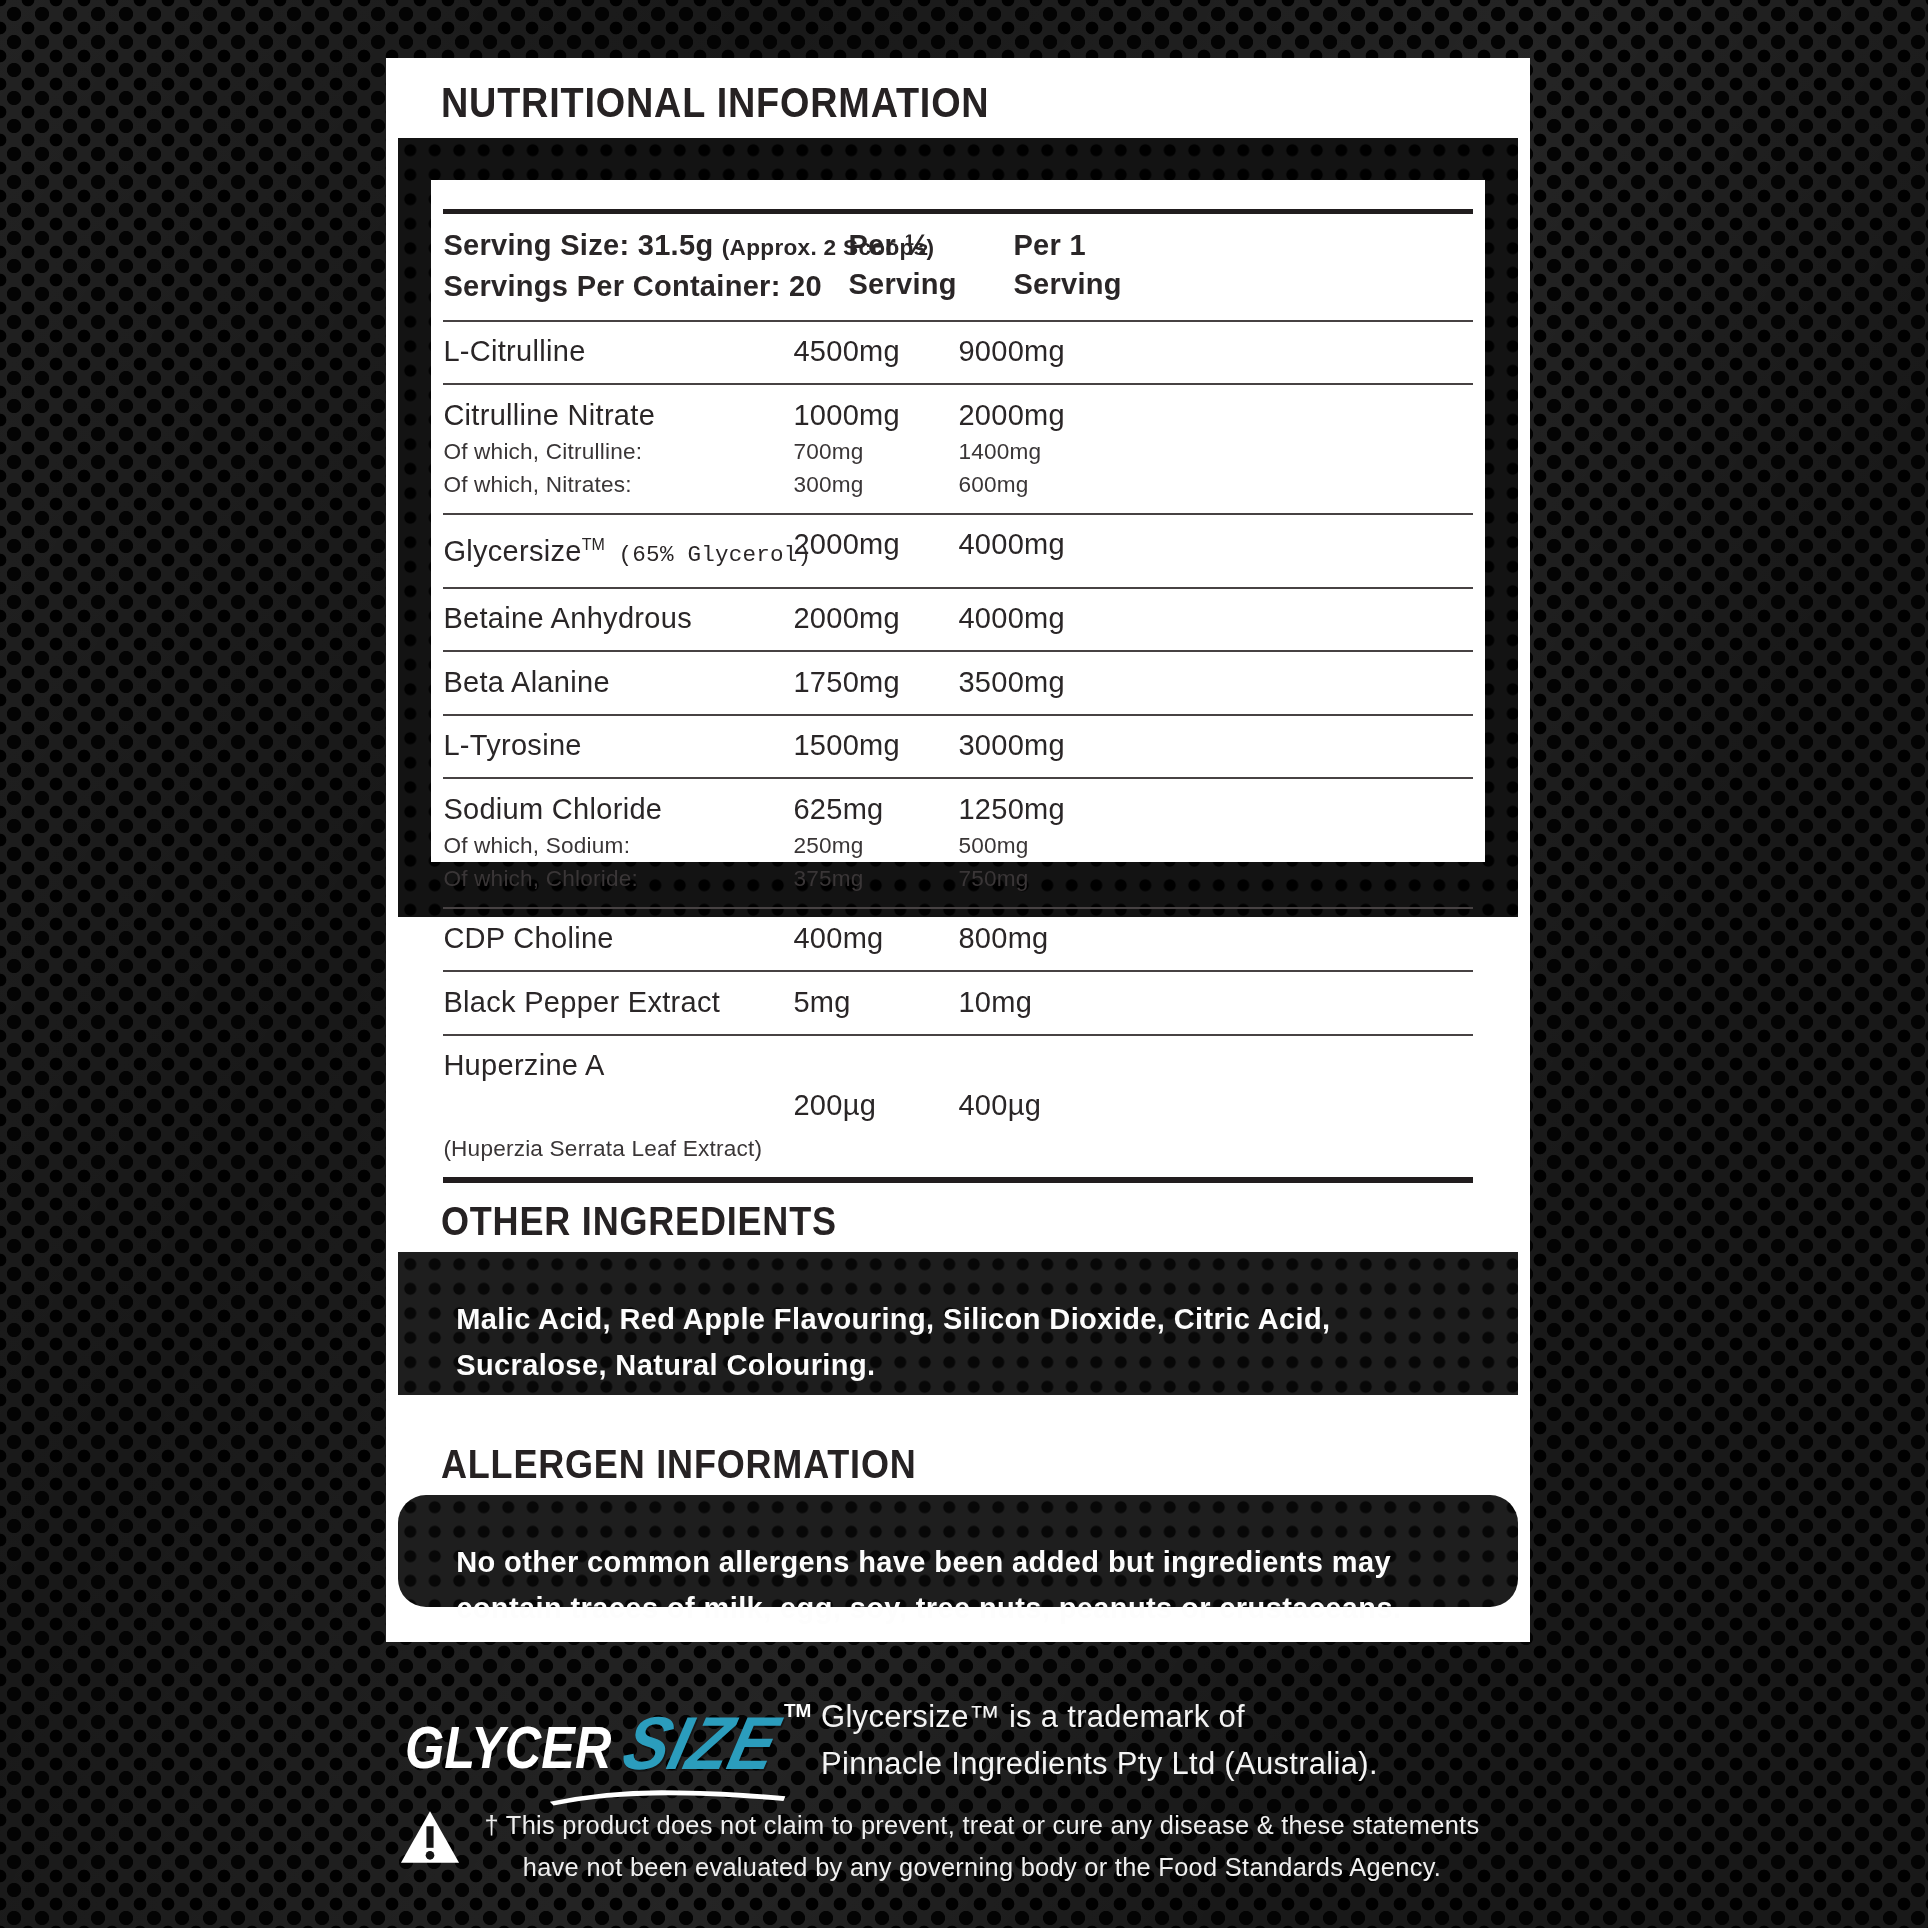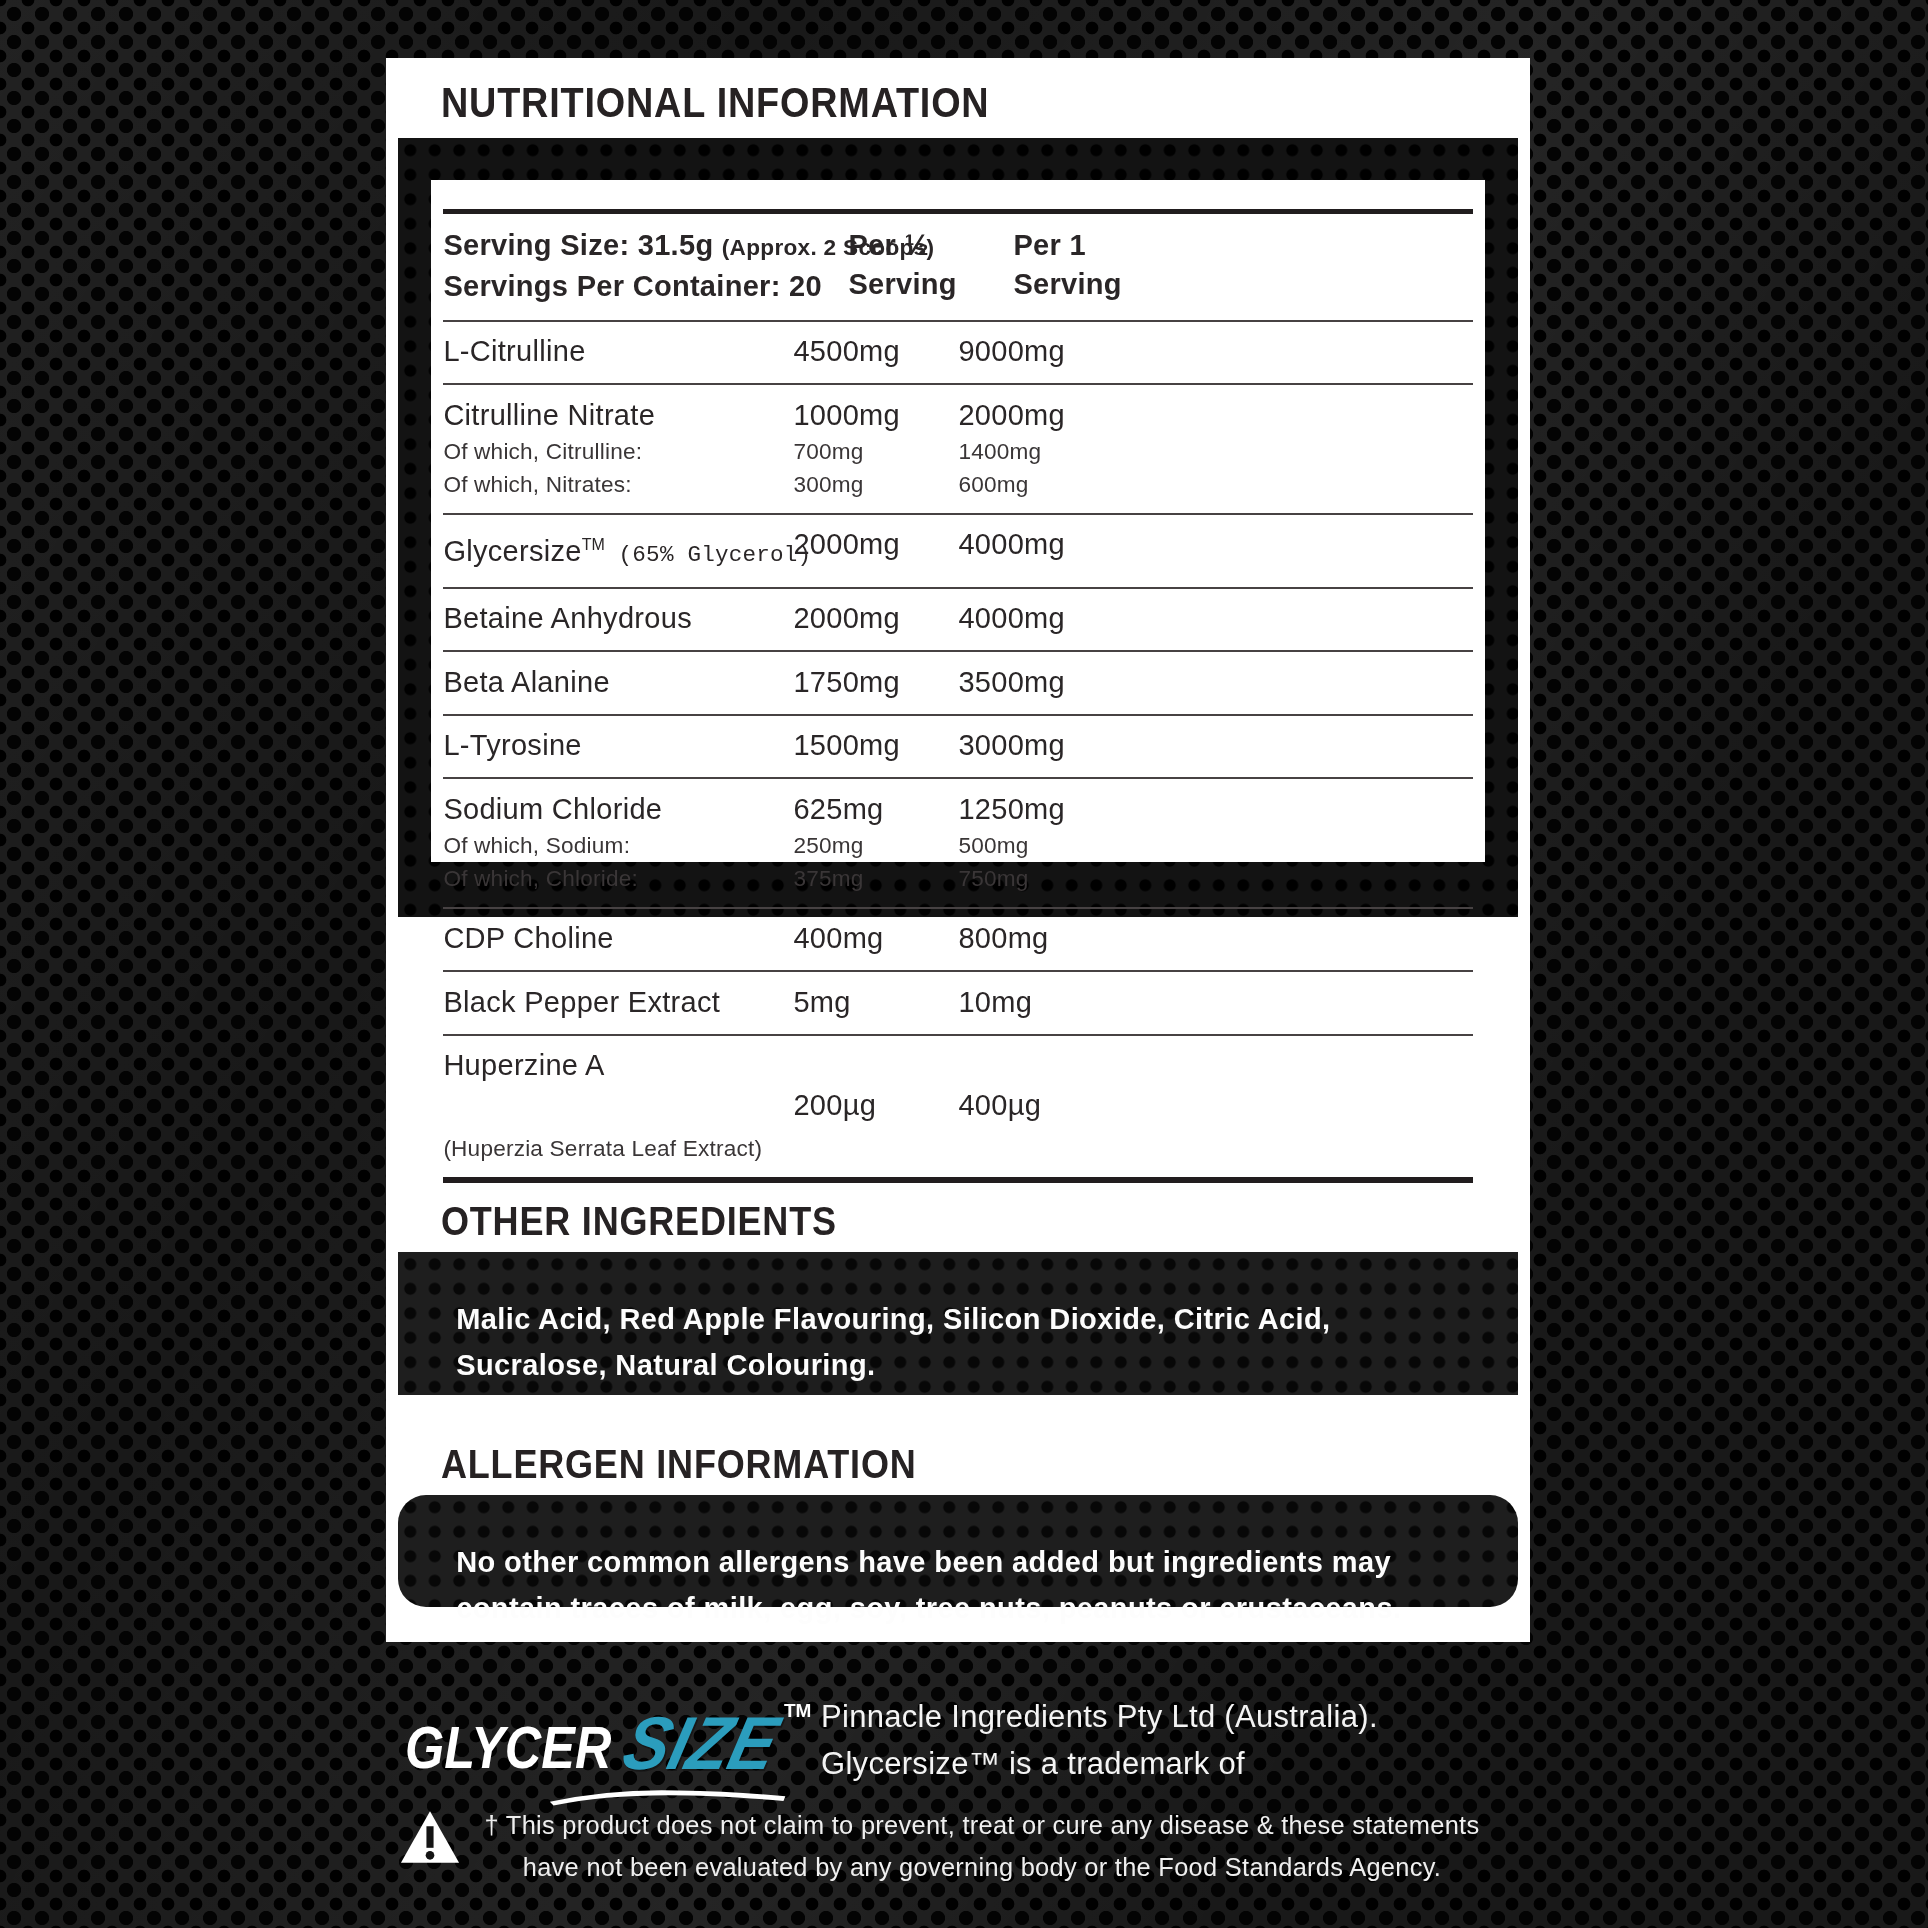--- a/index.html
+++ b/index.html
@@ -249,22 +249,22 @@
   <div class="logo">
     <span class="glycer">GLYCER</span>
     <span class="size">SIZE</span>
     <sup class="tm">TM</sup>
     <svg width="245" height="24.5" viewBox="0 0 260 26">
       <path d="M4 20 Q70 6 140 8 Q200 9 254 14 L252 19 Q180 13 130 13 Q60 13 8 24 Z" fill="#fff"></path>
     </svg>
   </div>
 
   <div class="trademark">
+    <div>Glycersize™ is a trademark of</div>
     <div>Pinnacle Ingredients Pty Ltd (Australia).</div>
-    <div>Glycersize™ is a trademark of</div>
   </div>
 
   <div class="disclaimer">
     <svg width="60" height="55" viewBox="0 0 64 58">
       <path d="M32 1 L63 56 L1 56 Z" fill="#fff"></path>
       <rect x="28.2" y="17" width="7.6" height="23" fill="#141414"></rect>
       <circle cx="32" cy="48" r="4.6" fill="#141414"></circle>
     </svg>
     <div class="disc-text">
       <div>† This product does not claim to prevent, treat or cure any disease &amp; these statements</div>

